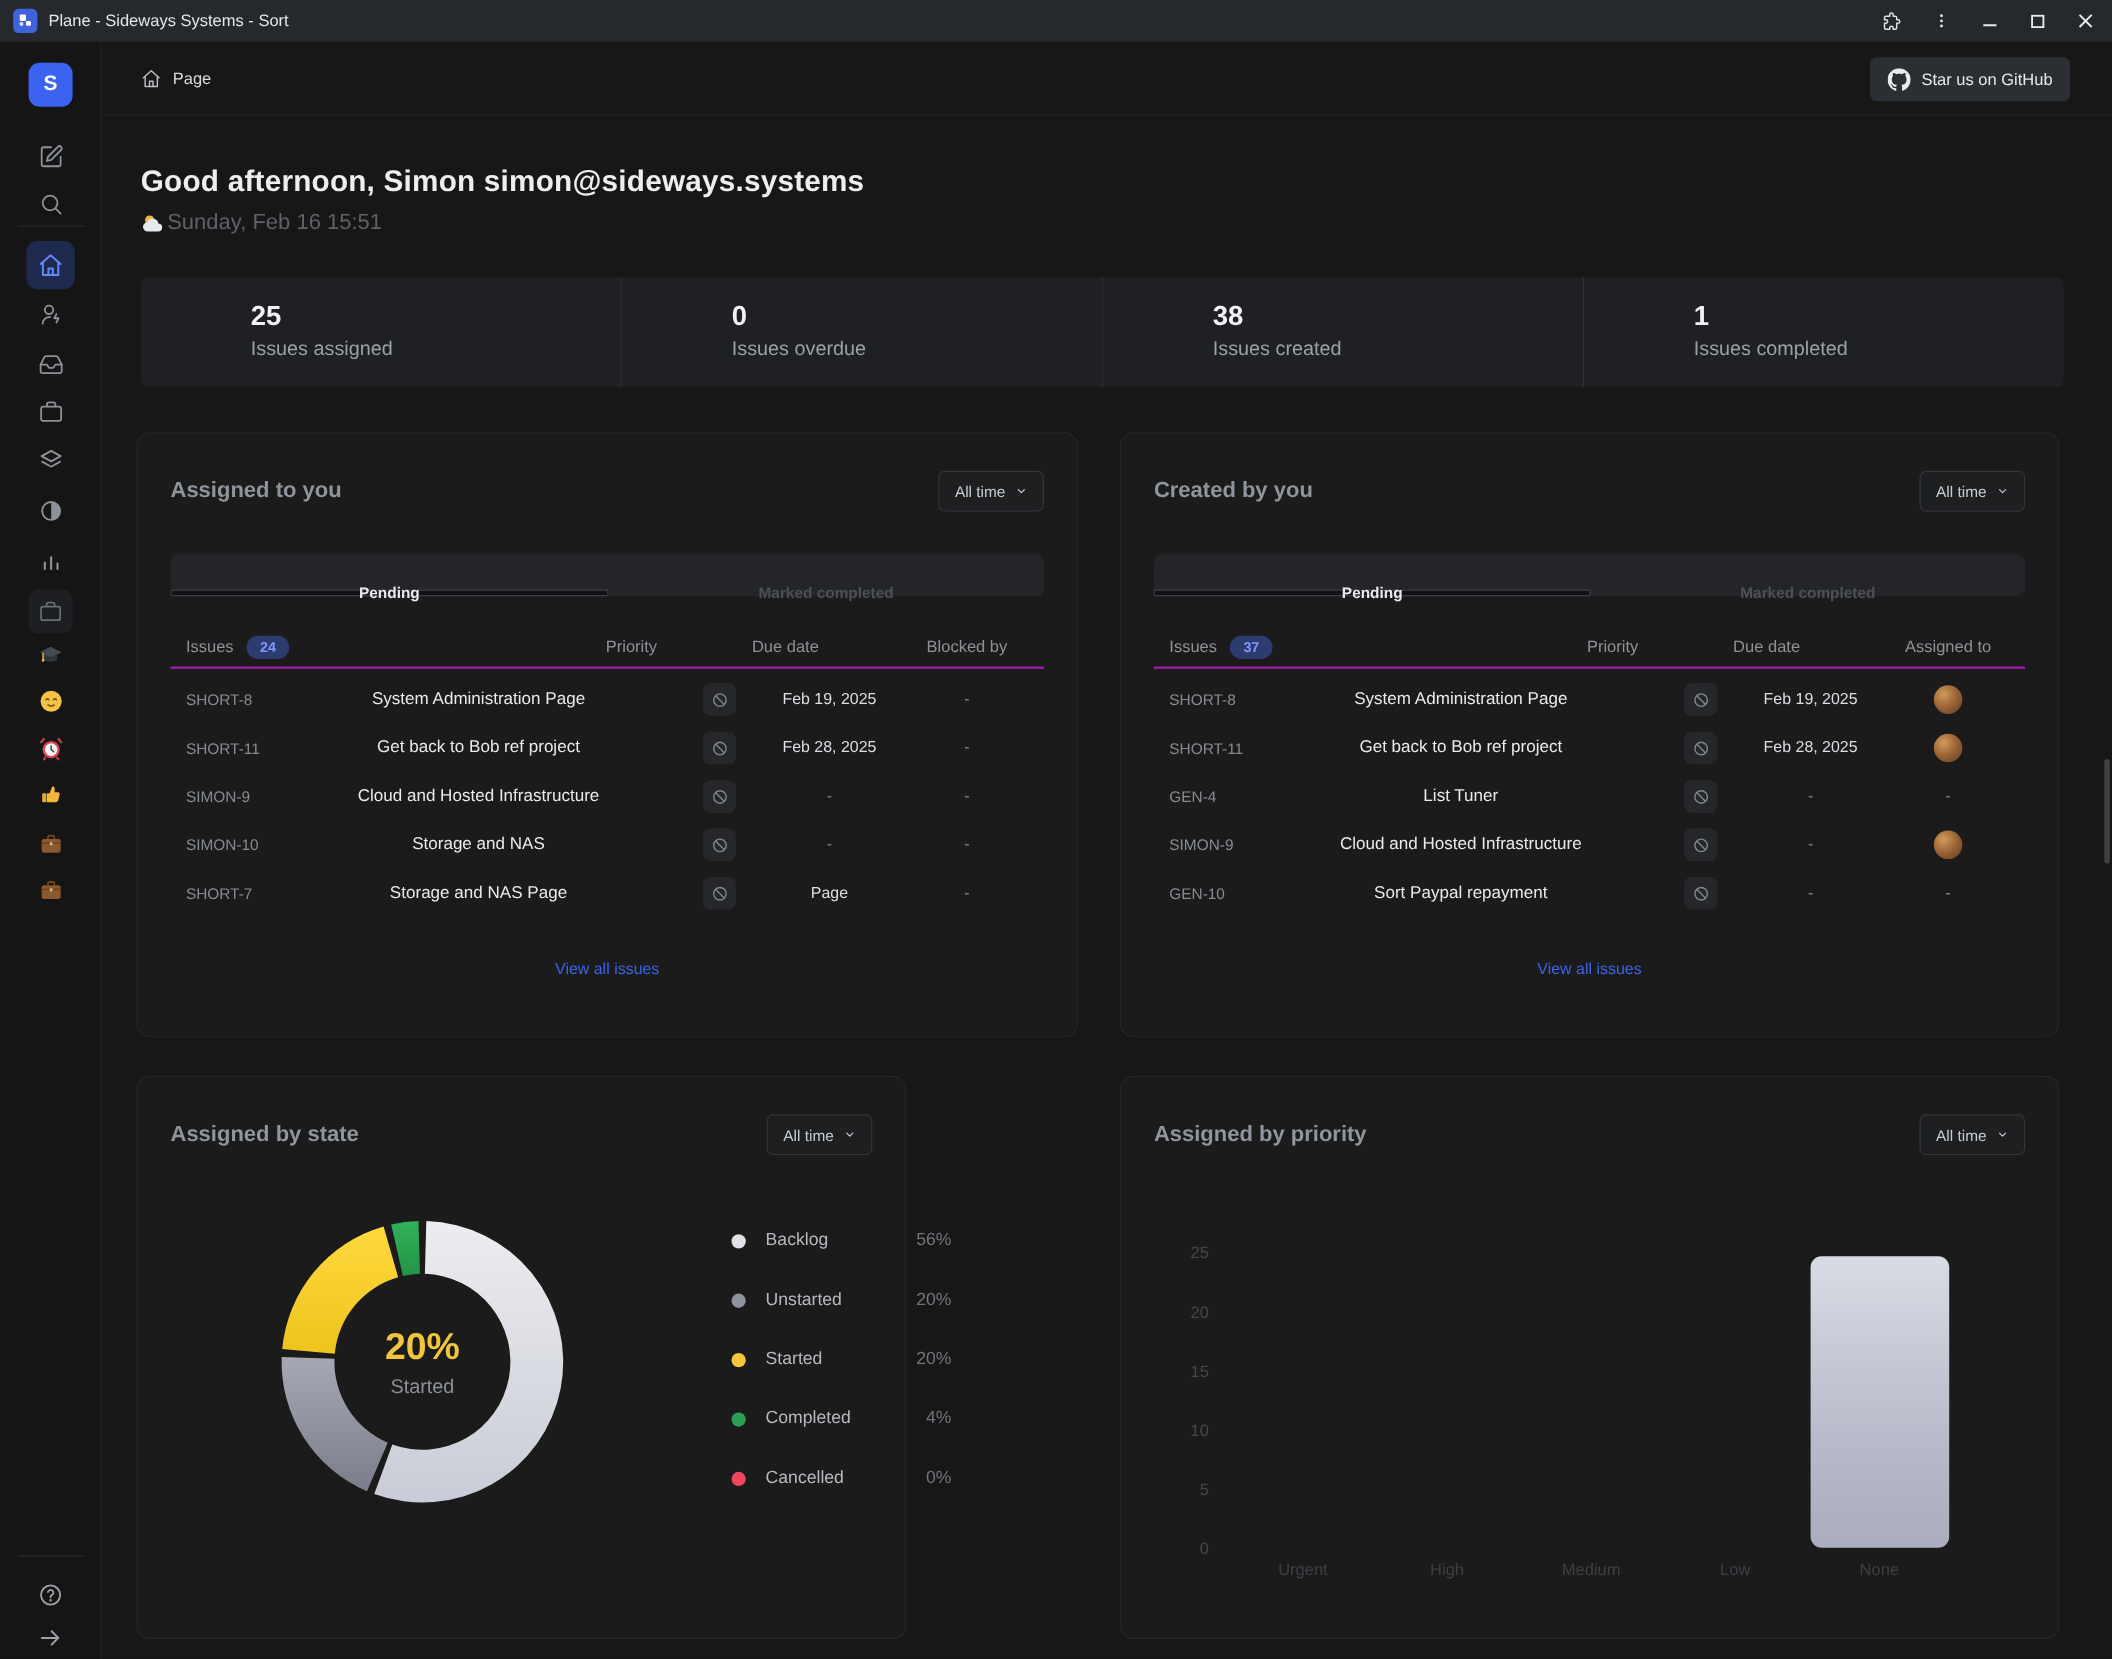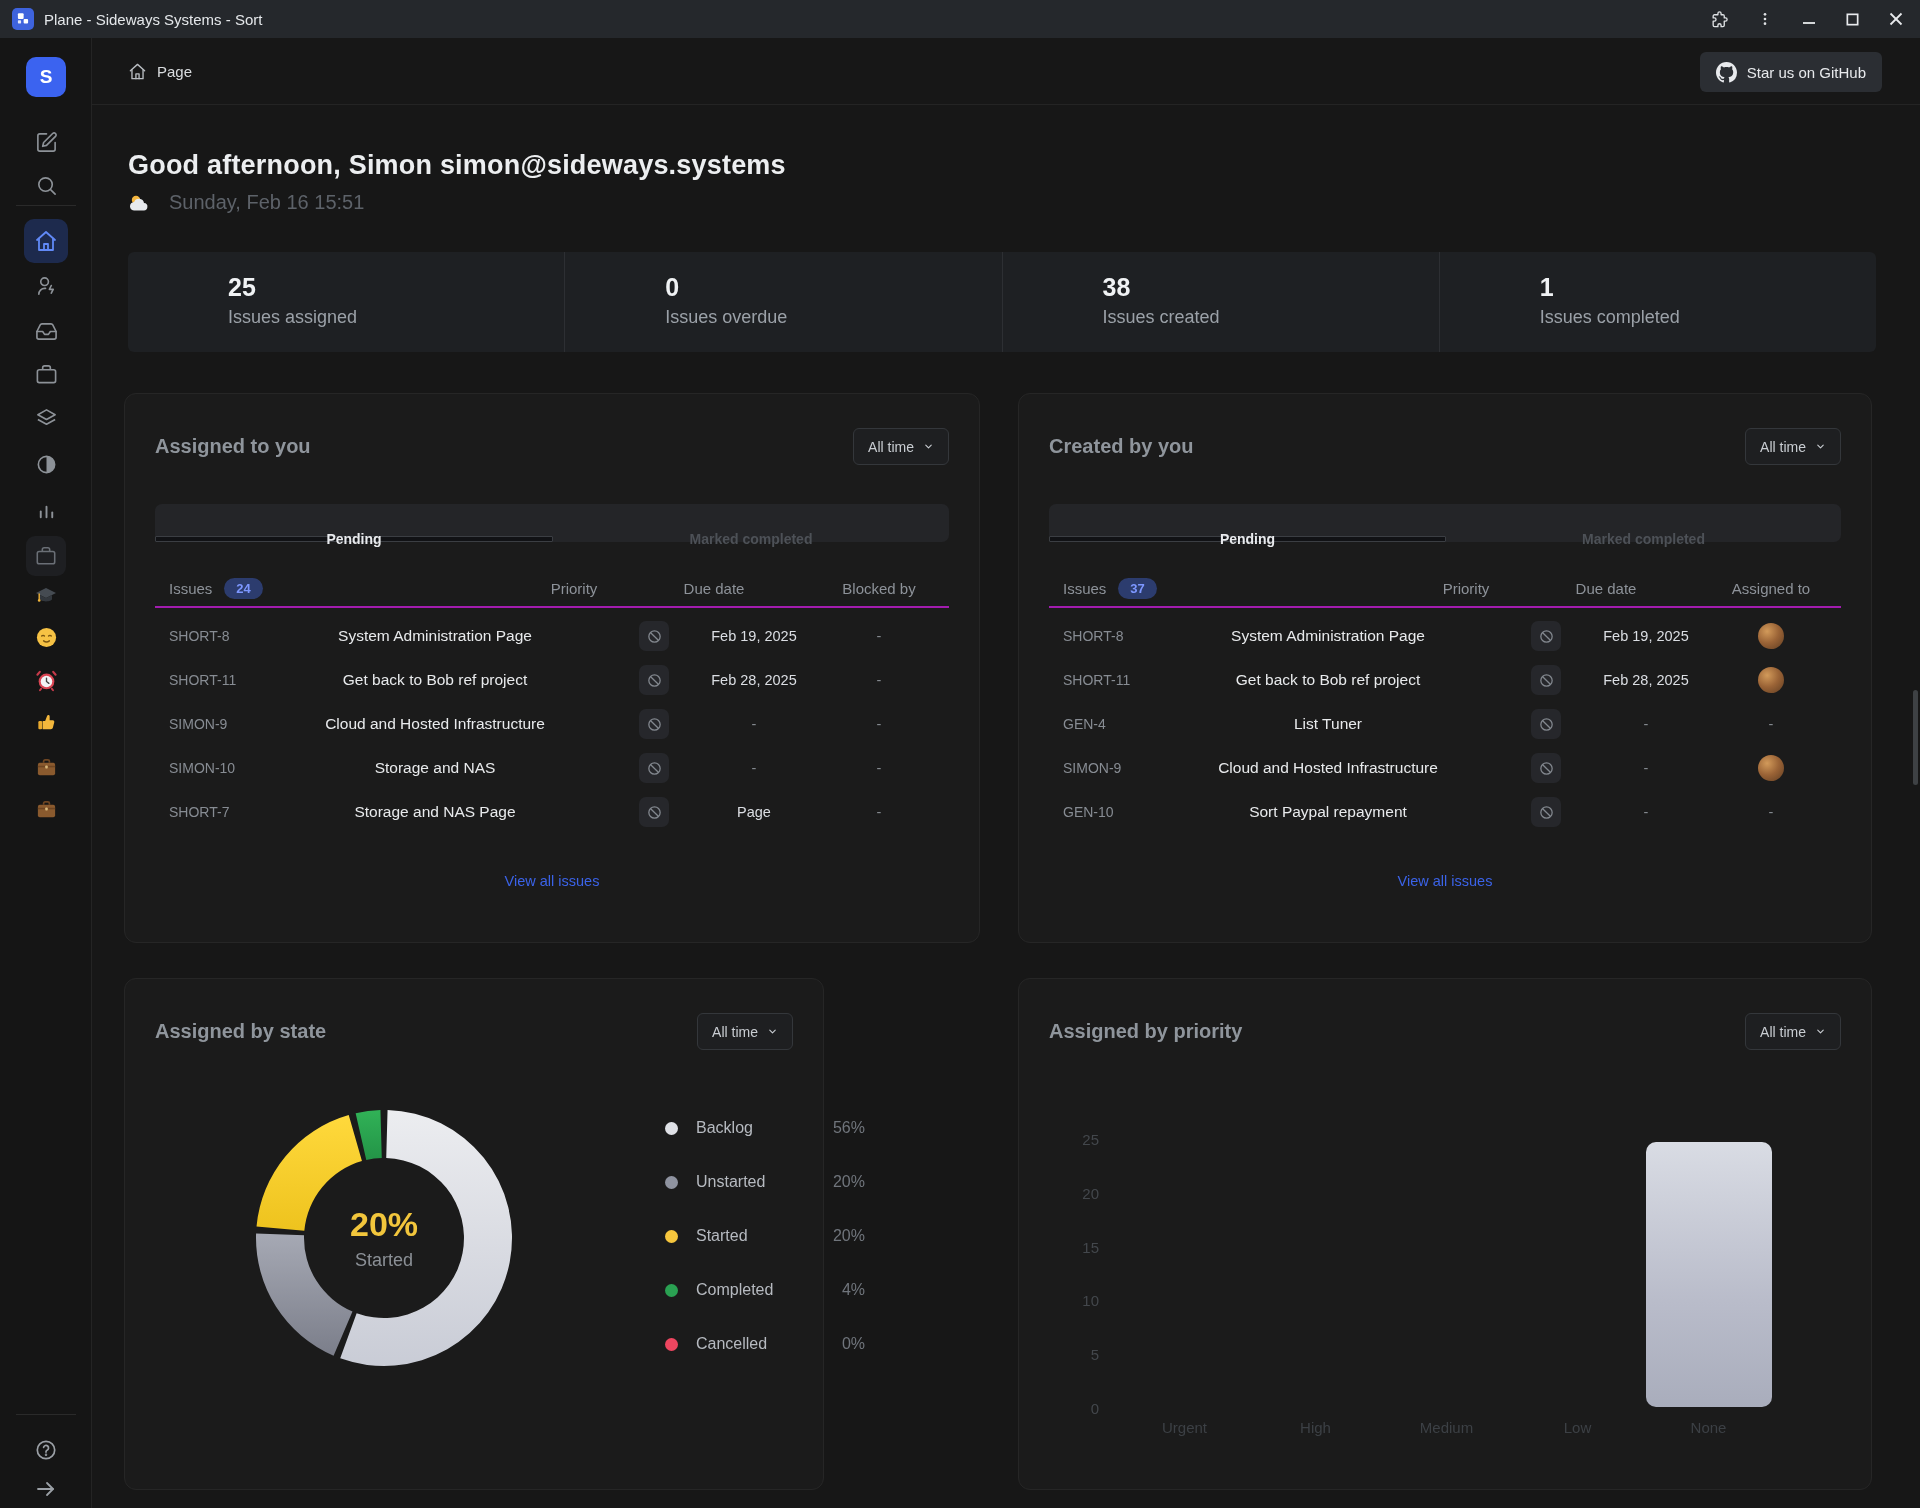--- a/index.html
+++ b/index.html
@@ -22,21 +22,21 @@
   .sb-home { position:absolute; left:24px; top:181px; width:44px; height:44px; border-radius:10px; background:#1d2a4d; display:flex; align-items:center; justify-content:center; }
   .sb-archive { position:absolute; left:26px; top:498px; width:40px; height:40px; border-radius:9px; background:#1e1f22; display:flex; align-items:center; justify-content:center; }
   .sb-divider { position:absolute; left:16px; width:60px; height:1px; background:#2a2a2a; }
   
   .main { position:absolute; top:38px; left:92px; right:0; bottom:0; background:#171717; }
   .app-header { position:absolute; top:0; left:0; right:0; height:67px; border-bottom:1px solid #242424; }
   .breadcrumb { position:absolute; left:36px; top:0; height:67px; display:flex; align-items:center; gap:10px; font-size:15px; color:#d9dcdf; }
   .gh-btn { position:absolute; right:38px; top:14px; height:40px; padding:0 16px; display:flex; align-items:center; gap:10px; background:#2b2e33; border:none; border-radius:6px; color:#e7e9ec; font-size:15px; font-family:inherit; }
   .greeting { position:absolute; left:36px; top:112px; }
   .greeting h1 { margin:0; font-size:27px; font-weight:bold; color:#eceef0; letter-spacing:.2px; }
-  .greet-sub { margin-top:10px; display:flex; align-items:center; gap:17px; font-size:20px; color:#5d6269; }
+  .greet-sub { margin-top:10px; display:flex; align-items:center; gap:0; font-size:20px; color:#5d6269; }
   
   .stats { position:absolute; left:36px; top:214px; width:1748px; height:100px; background:#1e2023; border-radius:6px; display:flex; }
   .stat { flex:1; padding:20px 0 0 100px; }
   .stat + .stat { border-left:1px solid #2d2f33; }
   .stat-value { font-size:25px; font-weight:bold; color:#f0f2f4; line-height:30px; }
   .stat-label { margin-top:5px; font-size:18px; color:#9ba1a8; }
   
   .panel { position:absolute; background:#1b1b1b; border:1px solid #262626; border-radius:12px; }
   .panel-head { position:absolute; top:34px; left:30px; right:30px; display:flex; justify-content:space-between; align-items:center; }
   .panel-title { font-size:20px; font-weight:bold; color:#8f959c; }

